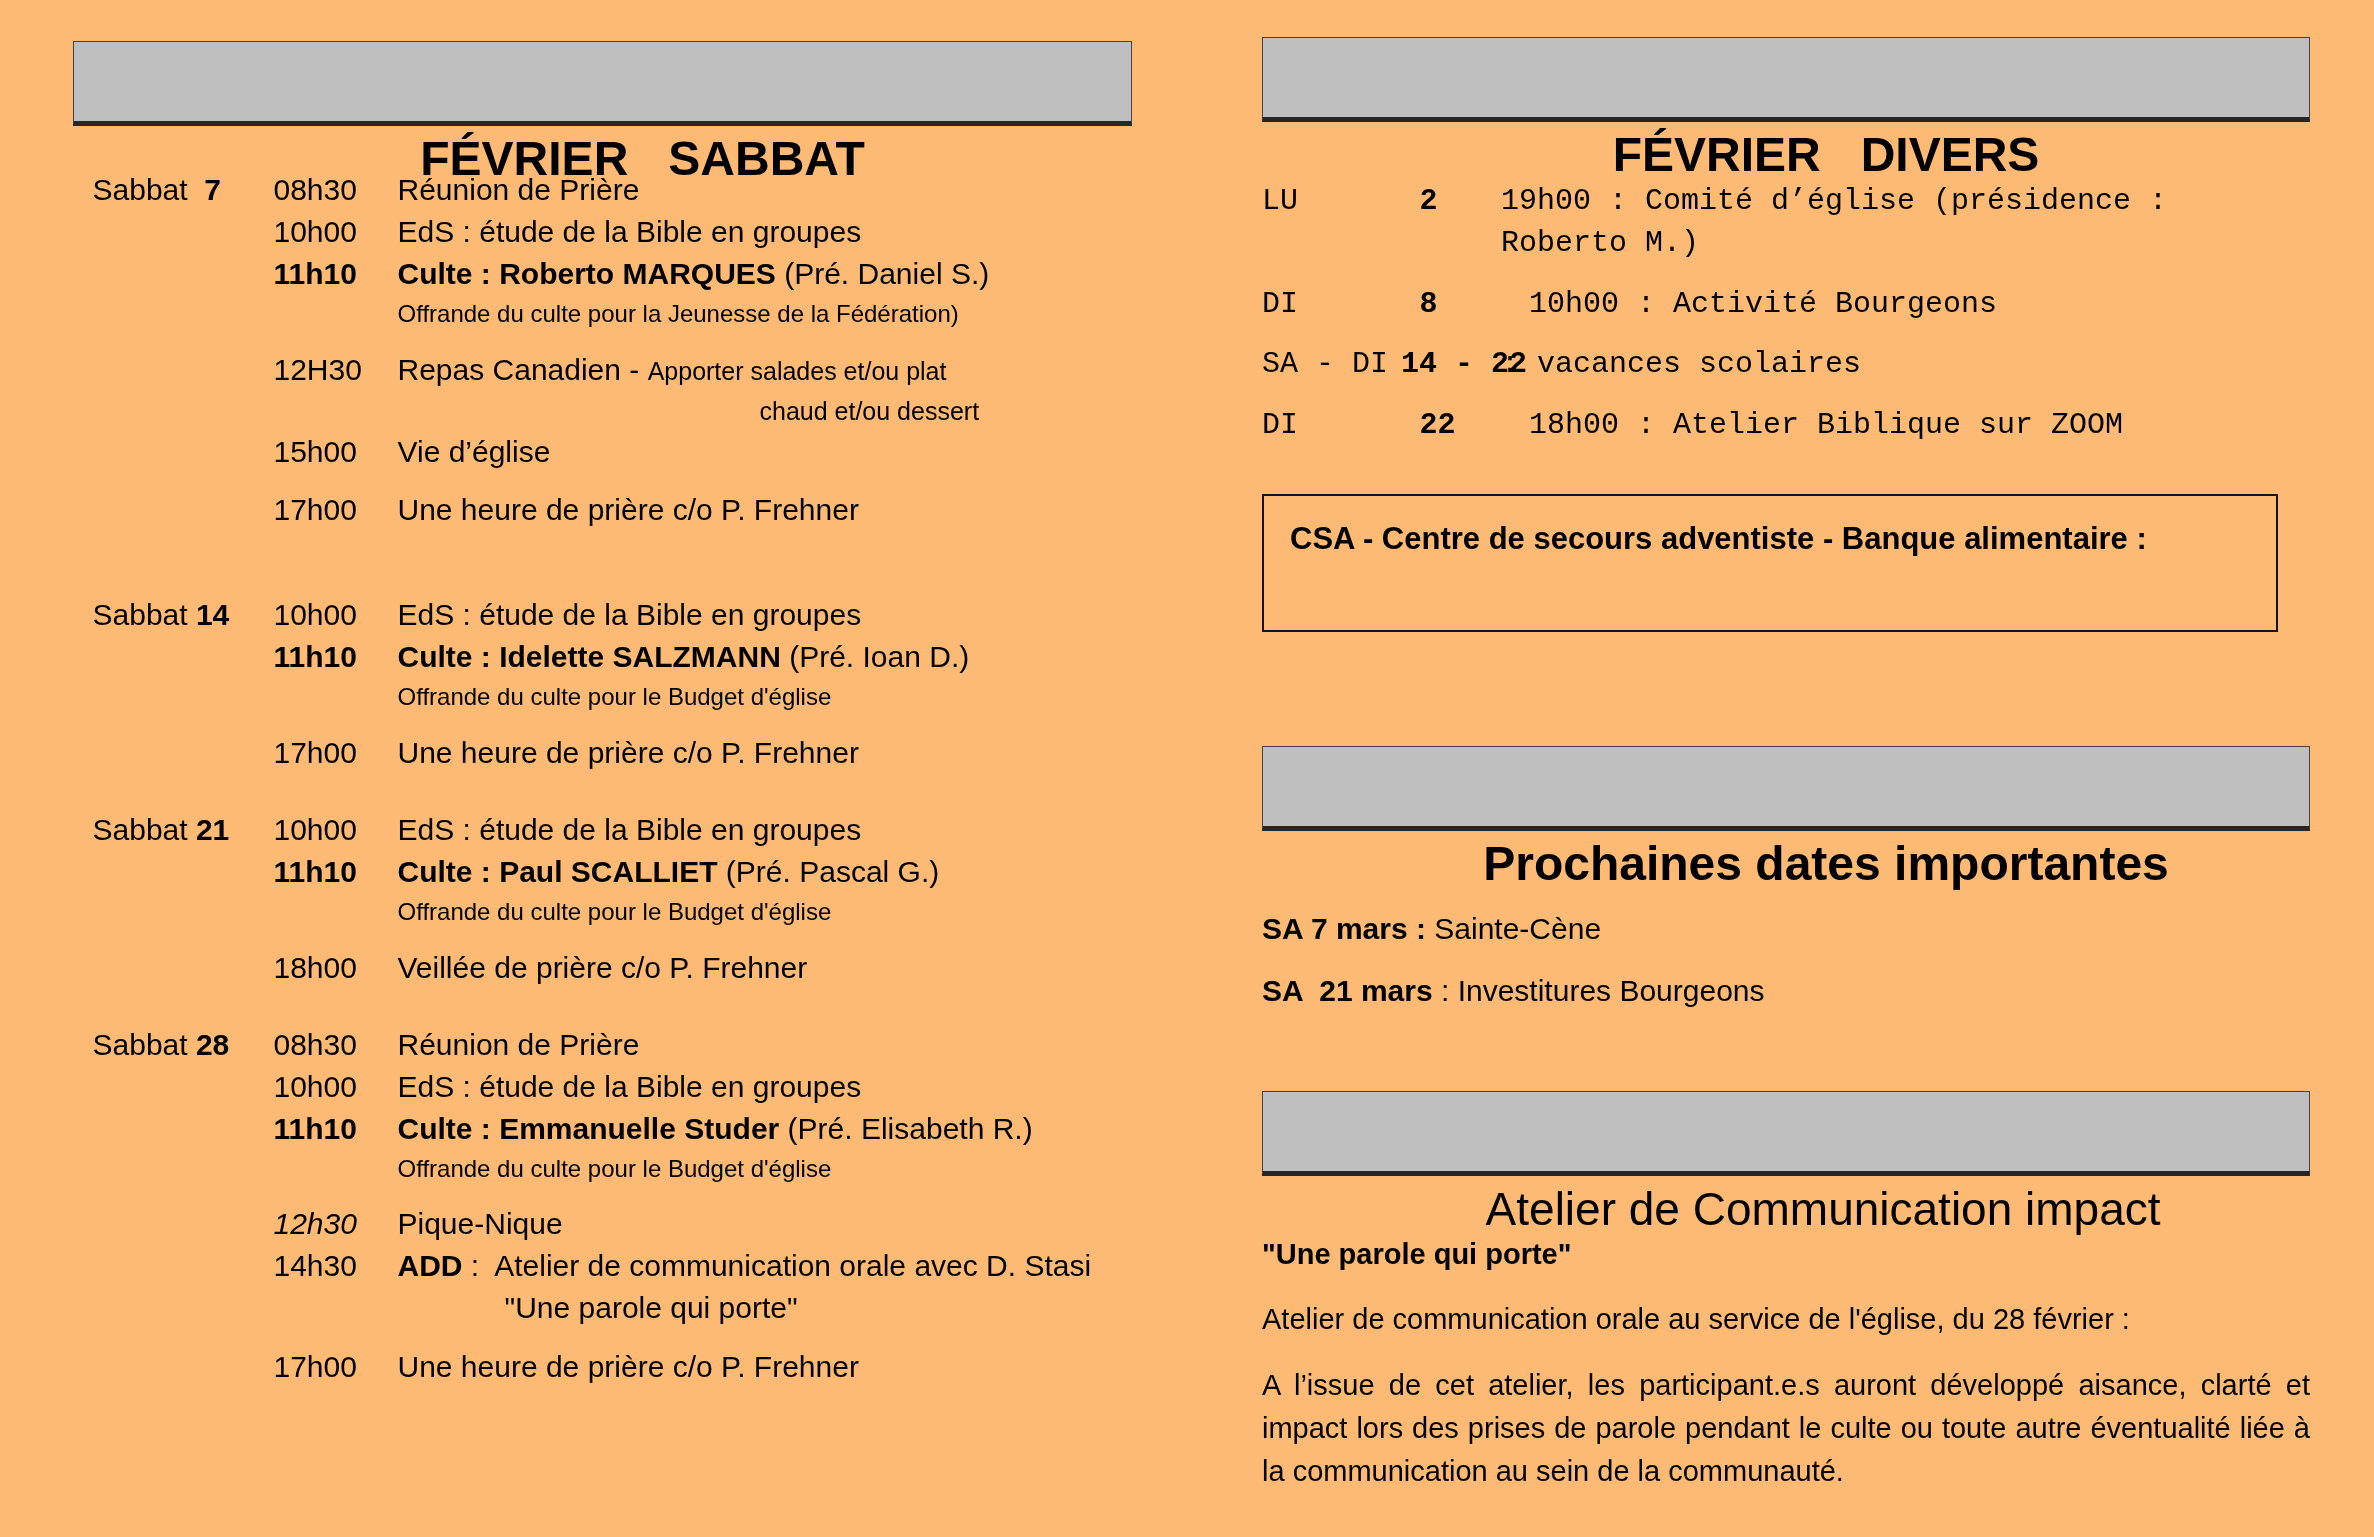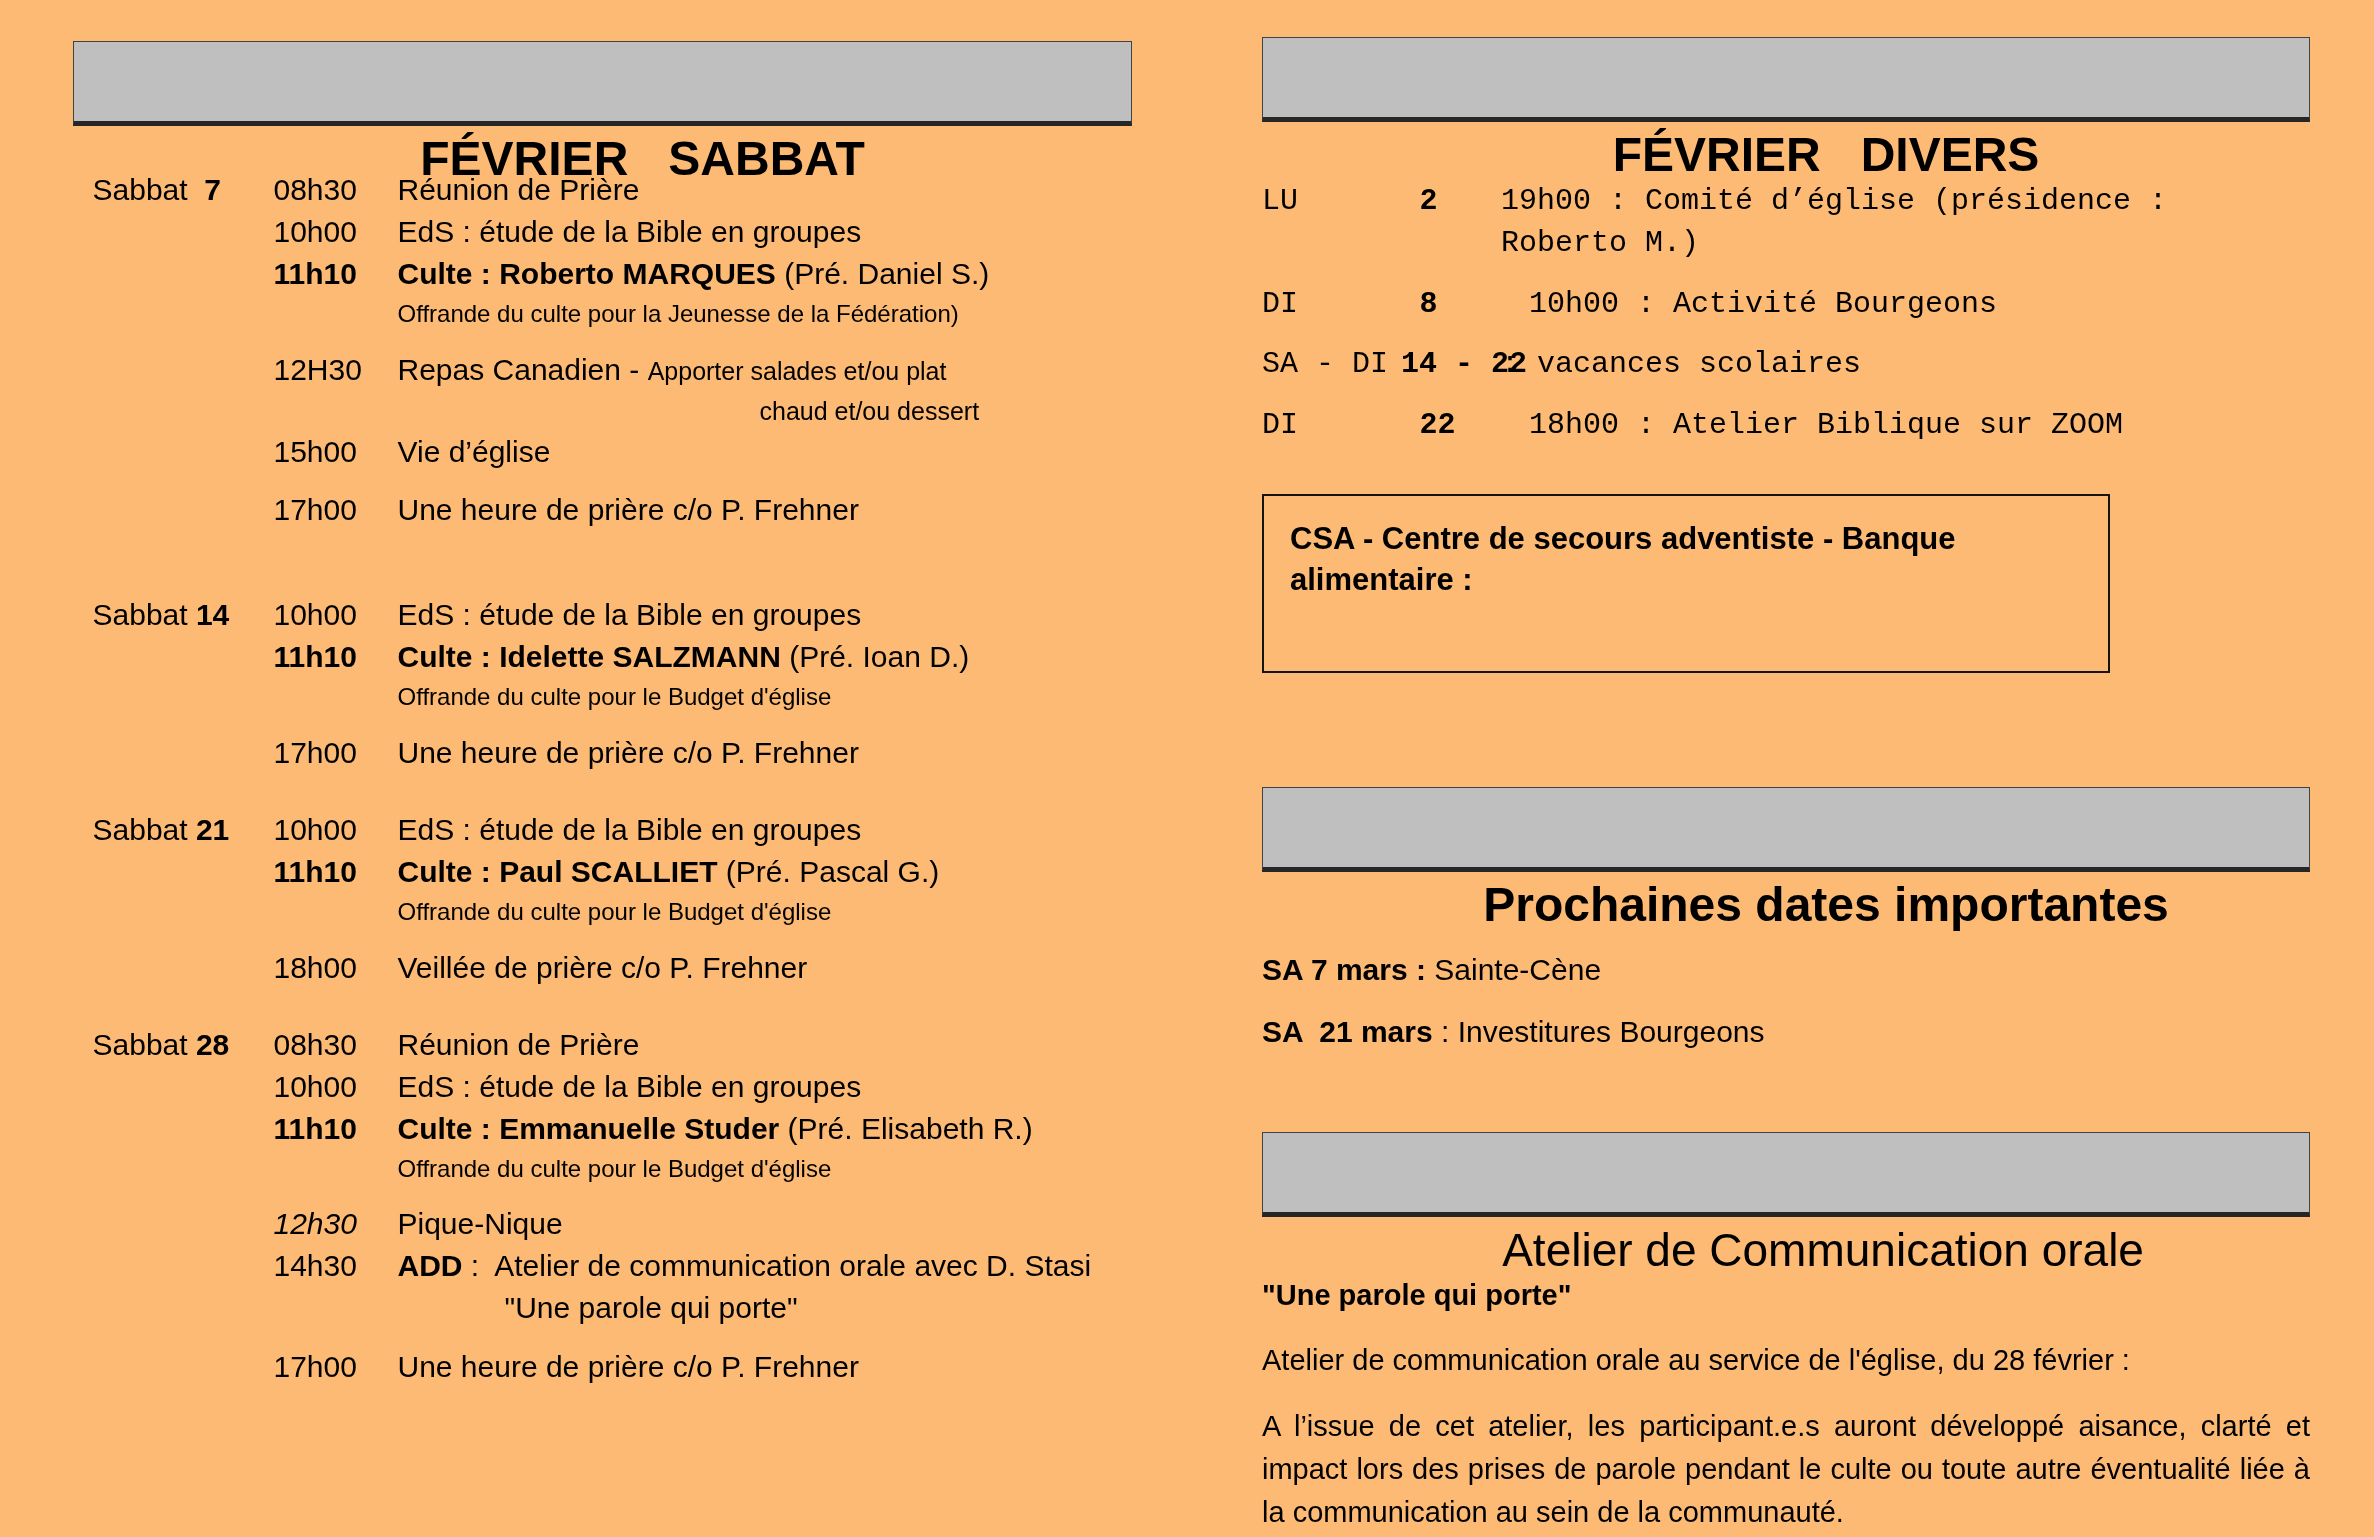--- a/index.html
+++ b/index.html
@@ -59,21 +59,21 @@
     font-size: 30px;
     line-height: 42px;
     margin-bottom: 18.6px;
   }
   .drow .num { font-weight: 700; padding-left: 18.6px; white-space: pre; }
   .drow .num.wide { padding-left: 0; }
   .drow .txt { white-space: pre-wrap; }
   .drow .txt.indent { padding-left: 28px; }
 
   
-  .csa { margin-top: 48px; border: 2.8px solid #141414; padding: 22px 8px 43px 26px; width: 848px; }
+  .csa { margin-top: 48px; border: 2.8px solid #141414; padding: 22px 8px 43px 26px; width: 1016px; }
   .csa-title { font-size: 31px; font-weight: 700; line-height: 41px; margin-bottom: 28px; }
   .csa-body  { font-size: 30px; line-height: 43px; white-space: pre-wrap; }
   .csa-body b { font-weight: 700; }
 
   .mt-dates { margin-top: 114px; }
   .dates { margin-top: 77px; }
   .date-item { font-size: 30px; line-height: 42px; margin-bottom: 20.4px; white-space: pre-wrap; }
   .date-item b { font-weight: 700; }
 
   .mt-atelier { margin-top: 79px; }
@@ -262,21 +262,21 @@
 
     <div class="shead mt-dates">
       <span>Prochaines dates importantes</span>
     </div>
     <div class="dates">
       <div class="date-item"><b>SA 7 mars :</b><span> Sainte-Cène</span></div>
       <div class="date-item"><b>SA  21 mars</b><span> : Investitures Bourgeons</span></div>
     </div>
 
     <div class="shead light mt-atelier">
-      <span>Atelier de Communication orale</span>
+      <span>Atelier de Communication impact</span>
     </div>
     <div class="at-sub">"Une parole qui porte"</div>
     <div class="at-intro">Atelier de communication orale au service de l'église, du 28 février :</div>
     <div class="at-par">A l’issue de cet atelier, les participant.e.s auront développé aisance, clarté et impact lors des prises de parole pendant le culte ou toute autre éventualité liée à la communication au sein de la communauté.</div>
   </div>
 
 </div>
 
 
 </body></html>

